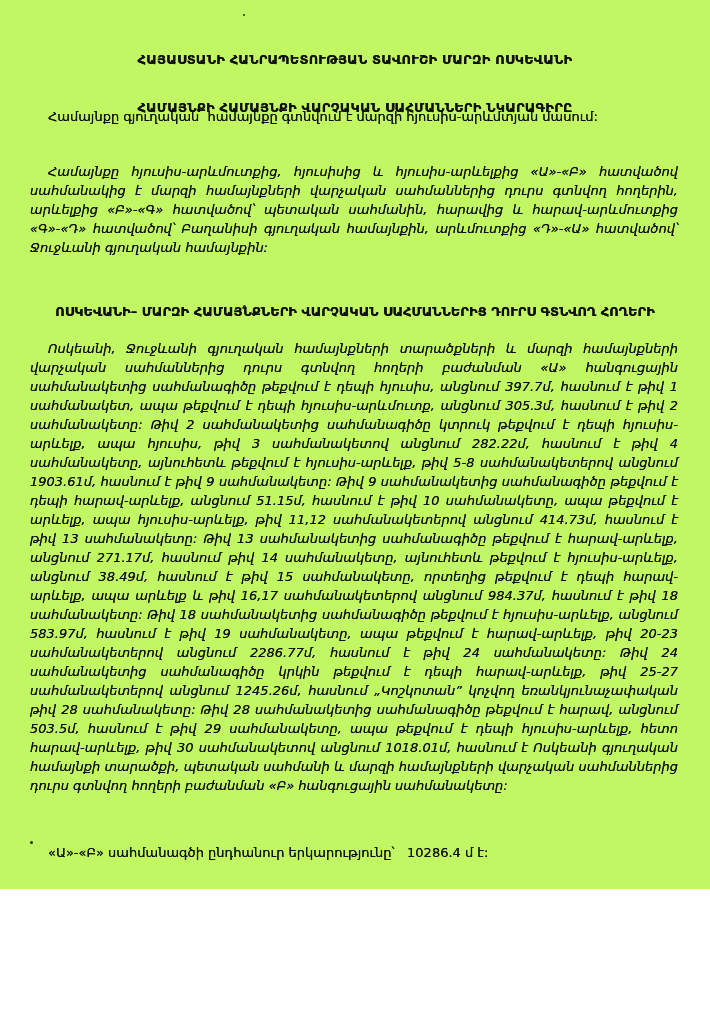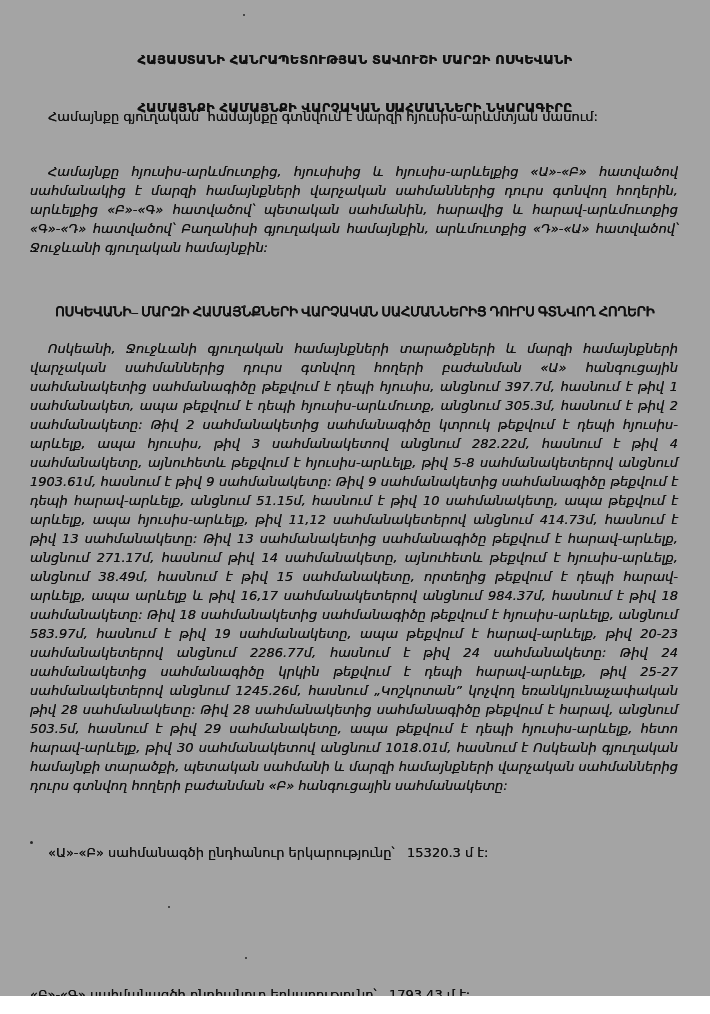--- a/index.html
+++ b/index.html
@@ -1,20 +1,20 @@
 <!DOCTYPE html>
 <html lang="hy"><head>
 <meta charset="utf-8">
 <style>
   html, body { margin: 0; padding: 0; background: #ffffff; }
   .page {
     position: relative;
     width: 710px;
-    height: 996px;
-    background: #a3a3a3;
+    height: 889px;
+    background: #bef264;
     font-family: "DejaVu Sans", sans-serif;
     color: #141414;
     overflow: hidden;
     filter: contrast(1.04);
   }
   .scan { text-shadow: 0 0 0.55px rgba(10,10,10,0.85); }
   .doc-title {
     position: absolute;
     top: 20px; left: 0; right: 0;
     text-align: center;
@@ -37,21 +37,20 @@
   .p2 { top: 121px; }
   .p3 { top: 149px; }
   .h-section {
     position: absolute;
     left: 12px; right: 12px;
     text-align: center;
     font-weight: bold;
     font-size: 13px;
     line-height: 19px;
     white-space: pre-wrap;
-    font-family: Liberation Serif, serif;
   }
   .h-ab { top: 264px; }
   .big-para { top: 326px; }
   .total-ab { top: 830px; }
   .h-bg { top: 890px; font-size: 13.5px; }
   .b-line { top: 937px; text-indent: 5px; }
   .total-bg { top: 972px; }
   .speck {
     position: absolute;
     background: #2a2a2a;
@@ -77,21 +76,21 @@
 
 
   <p class="para p3 indent justify scan">Համայնքը հյուսիս-արևմուտքից, հյուսիսից և հյուսիս-արևելքից «Ա»-«Բ» հատվածով սահմանակից է մարզի համայնքների վարչական սահմաններից դուրս գտնվող հողերին, արևելքից «Բ»-«Գ» հատվածով՝ պետական սահմանին, հարավից և հարավ-արևմուտքից «Գ»-«Դ» հատվածով՝ Բաղանիսի գյուղական համայնքին, արևմուտքից «Դ»-«Ա» հատվածով՝ Ջուջևանի գյուղական համայնքին:</p>
 
   <div class="h-section h-ab scan">
     <div>ՈՍԿԵՎԱՆԻ– ՄԱՐԶԻ ՀԱՄԱՅՆՔՆԵՐԻ ՎԱՐՉԱԿԱՆ ՍԱՀՄԱՆՆԵՐԻՑ ԴՈՒՐՍ ԳՏՆՎՈՂ ՀՈՂԵՐԻ</div>
   </div>
 
   <p class="para big-para indent justify scan">Ոսկեանի, Ջուջևանի գյուղական համայնքների տարածքների և մարզի համայնքների վարչական սահմաններից դուրս գտնվող հողերի բաժանման «Ա» հանգուցային սահմանակետից սահմանագիծը թեքվում է դեպի հյուսիս, անցնում 397.7մ, հասնում է թիվ 1 սահմանակետ, ապա թեքվում է դեպի հյուսիս-արևմուտք, անցնում 305.3մ, հասնում է թիվ 2 սահմանակետը: Թիվ 2 սահմանակետից սահմանագիծը կտրուկ թեքվում է դեպի հյուսիս-արևելք, ապա հյուսիս, թիվ 3 սահմանակետով անցնում 282.22մ, հասնում է թիվ 4 սահմանակետը, այնուհետև թեքվում է հյուսիս-արևելք, թիվ 5-8 սահմանակետերով անցնում 1903.61մ, հասնում է թիվ 9 սահմանակետը: Թիվ 9 սահմանակետից սահմանագիծը թեքվում է դեպի հարավ-արևելք, անցնում 51.15մ, հասնում է թիվ 10 սահմանակետը, ապա թեքվում է արևելք, ապա հյուսիս-արևելք, թիվ 11,12 սահմանակետերով անցնում 414.73մ, հասնում է թիվ 13 սահմանակետը: Թիվ 13 սահմանակետից սահմանագիծը թեքվում է հարավ-արևելք, անցնում 271.17մ, հասնում թիվ 14 սահմանակետը, այնուհետև թեքվում է հյուսիս-արևելք, անցնում 38.49մ, հասնում է թիվ 15 սահմանակետը, որտեղից թեքվում է դեպի հարավ-արևելք, ապա արևելք և թիվ 16,17 սահմանակետերով անցնում 984.37մ, հասնում է թիվ 18 սահմանակետը: Թիվ 18 սահմանակետից սահմանագիծը թեքվում է հյուսիս-արևելք, անցնում 583.97մ, հասնում է թիվ 19 սահմանակետը, ապա թեքվում է հարավ-արևելք, թիվ 20-23 սահմանակետերով անցնում 2286.77մ, հասնում է թիվ 24 սահմանակետը: Թիվ 24 սահմանակետից սահմանագիծը կրկին թեքվում է դեպի հարավ-արևելք, թիվ 25-27 սահմանակետերով անցնում 1245.26մ, հասնում  „Կոշկոտան” կոչվող եռանկյունաչափական թիվ 28 սահմանակետը: Թիվ 28 սահմանակետից սահմանագիծը թեքվում է հարավ, անցնում 503.5մ, հասնում է թիվ 29 սահմանակետը, ապա թեքվում է դեպի հյուսիս-արևելք, հետո հարավ-արևելք, թիվ 30 սահմանակետով անցնում 1018.01մ, հասնում է Ոսկեանի գյուղական համայնքի տարածքի, պետական սահմանի  և մարզի համայնքների վարչական սահմաններից դուրս գտնվող հողերի բաժանման «Բ» հանգուցային սահմանակետը:</p>
 
-  <p class="para total-ab indent scan">«Ա»-«Բ» սահմանագծի ընդհանուր երկարությունը՝   15320.3 մ է:</p>
+  <p class="para total-ab indent scan">«Ա»-«Բ» սահմանագծի ընդհանուր երկարությունը՝   10286.4 մ է:</p>
 
 
 
   <p class="para total-bg scan">«Բ»-«Գ» սահմանագծի ընդհանուր երկարությունը՝   1793.43 մ է:</p>
 
   <span class="speck speck-1"></span>
   <span class="speck speck-2"></span>
   <span class="speck speck-3"></span>
   <span class="speck speck-4"></span>
   <span class="speck speck-5"></span>

